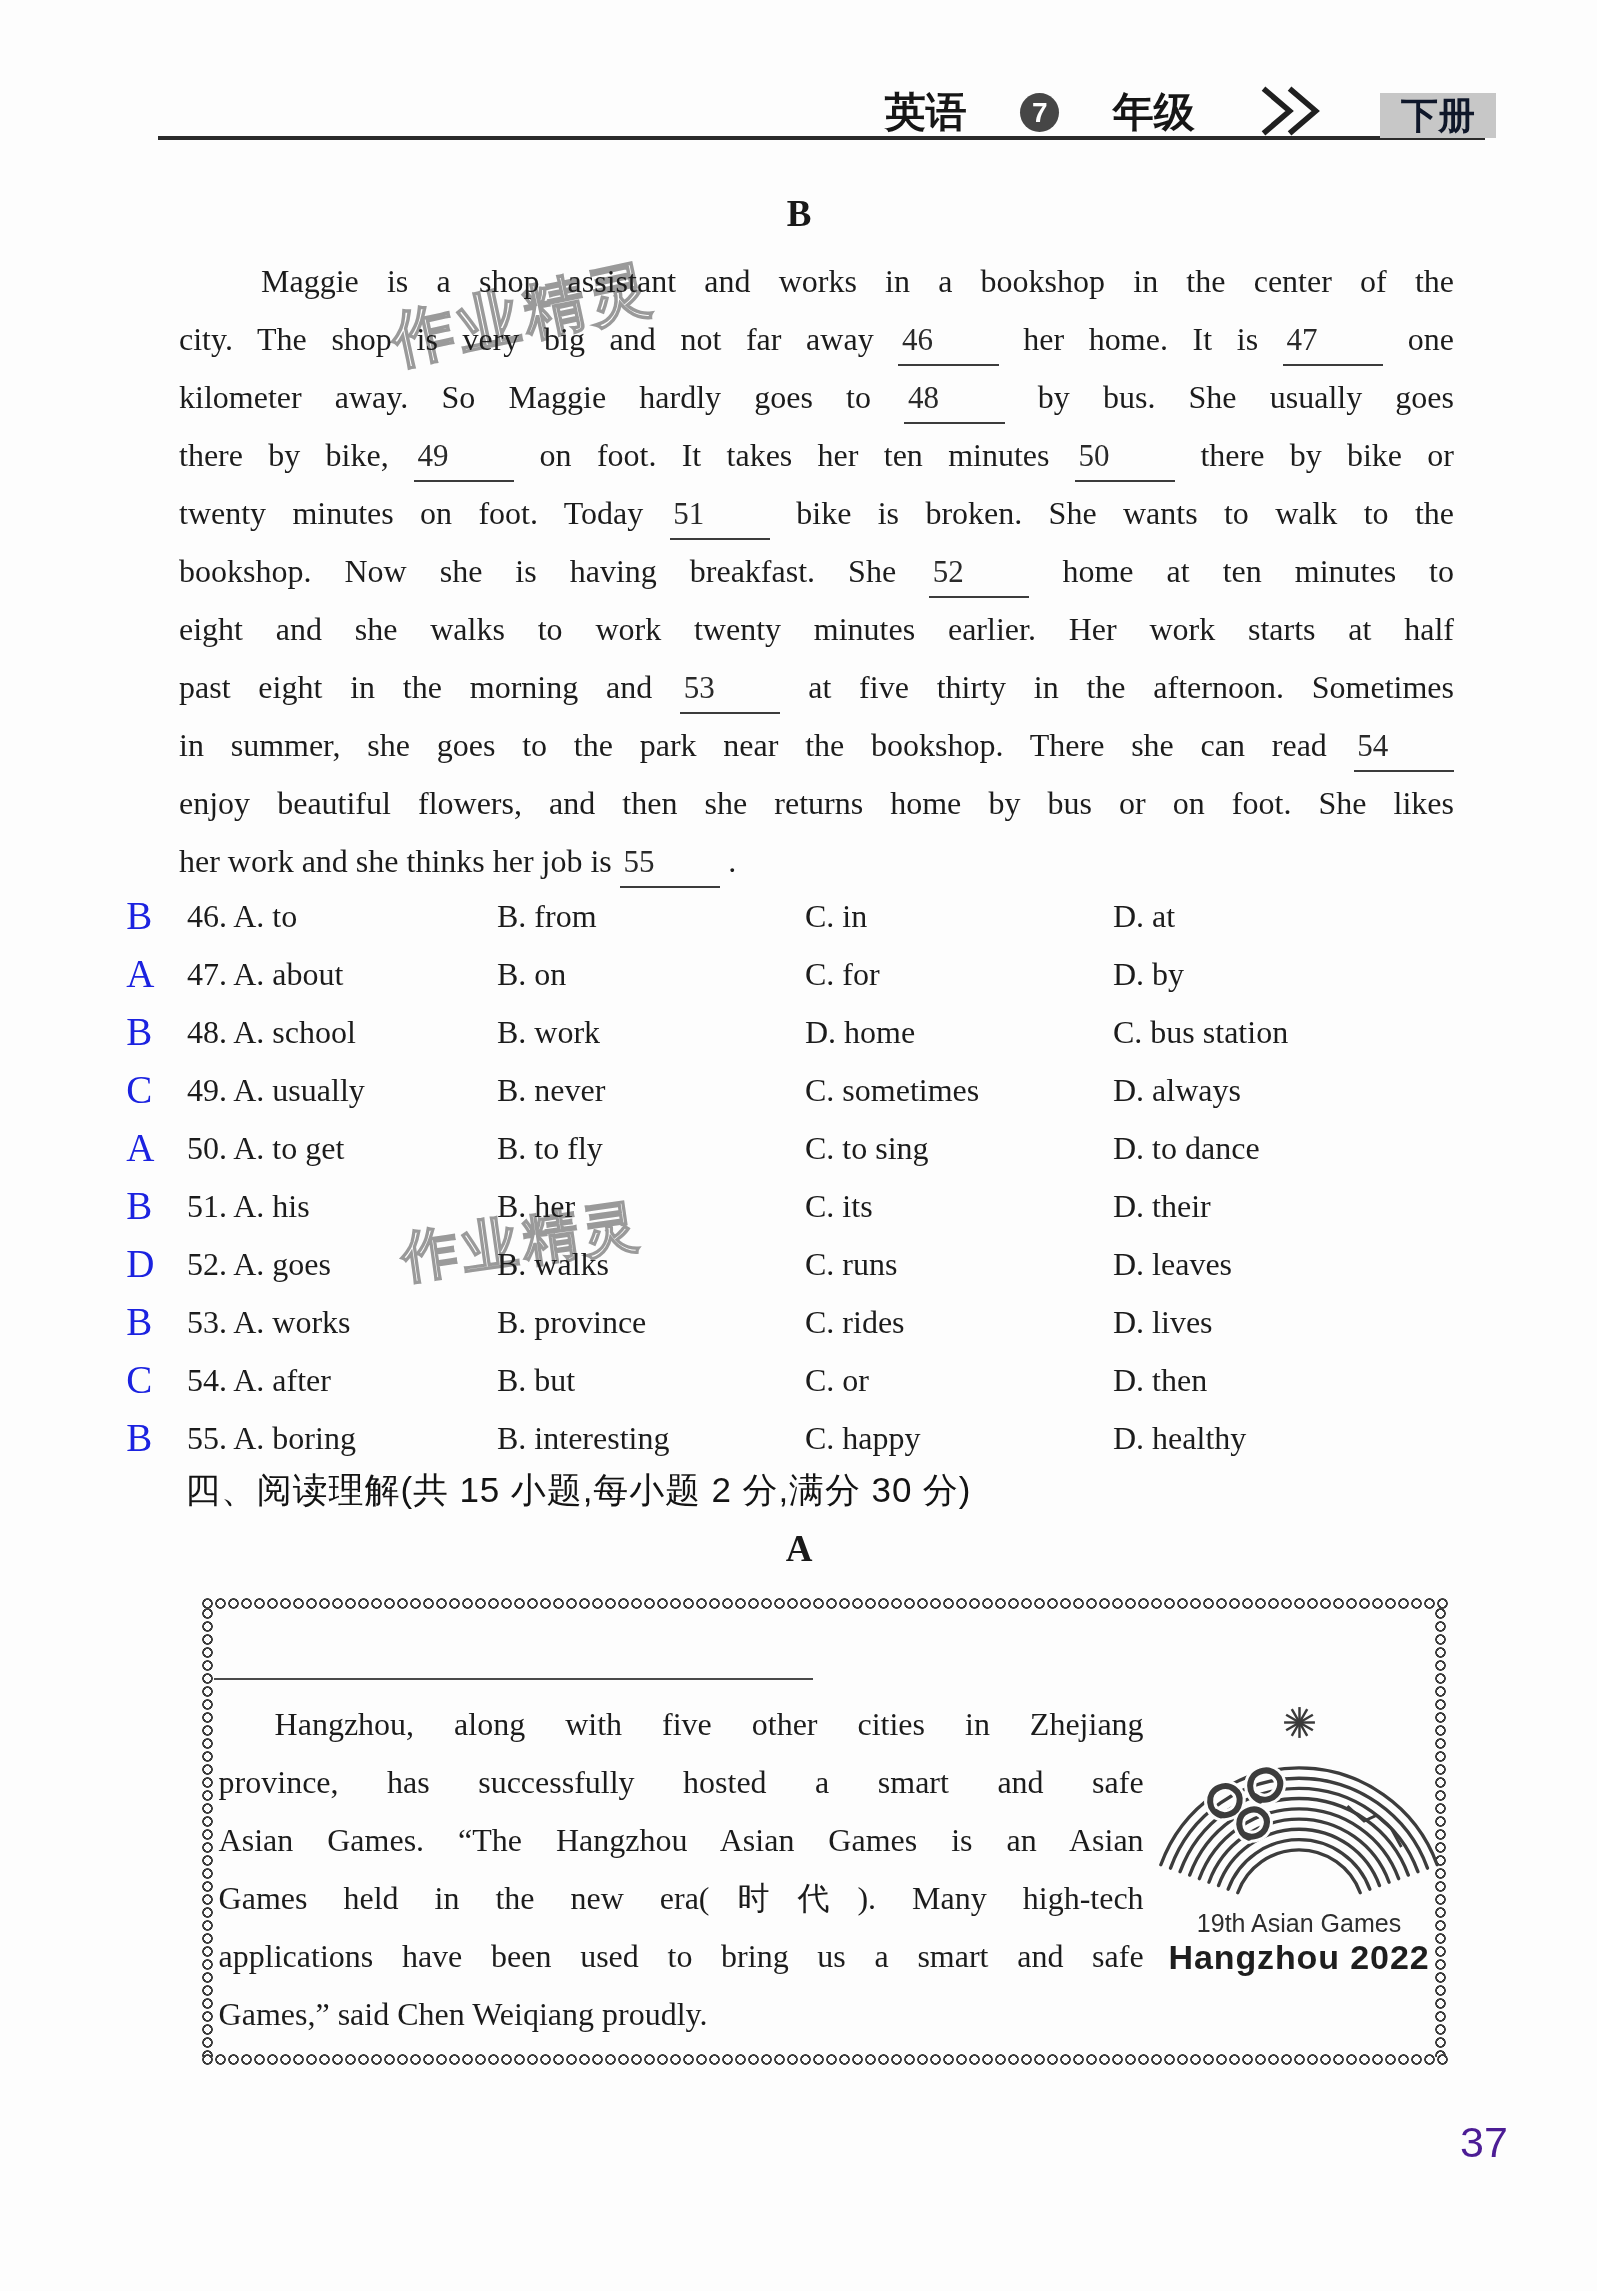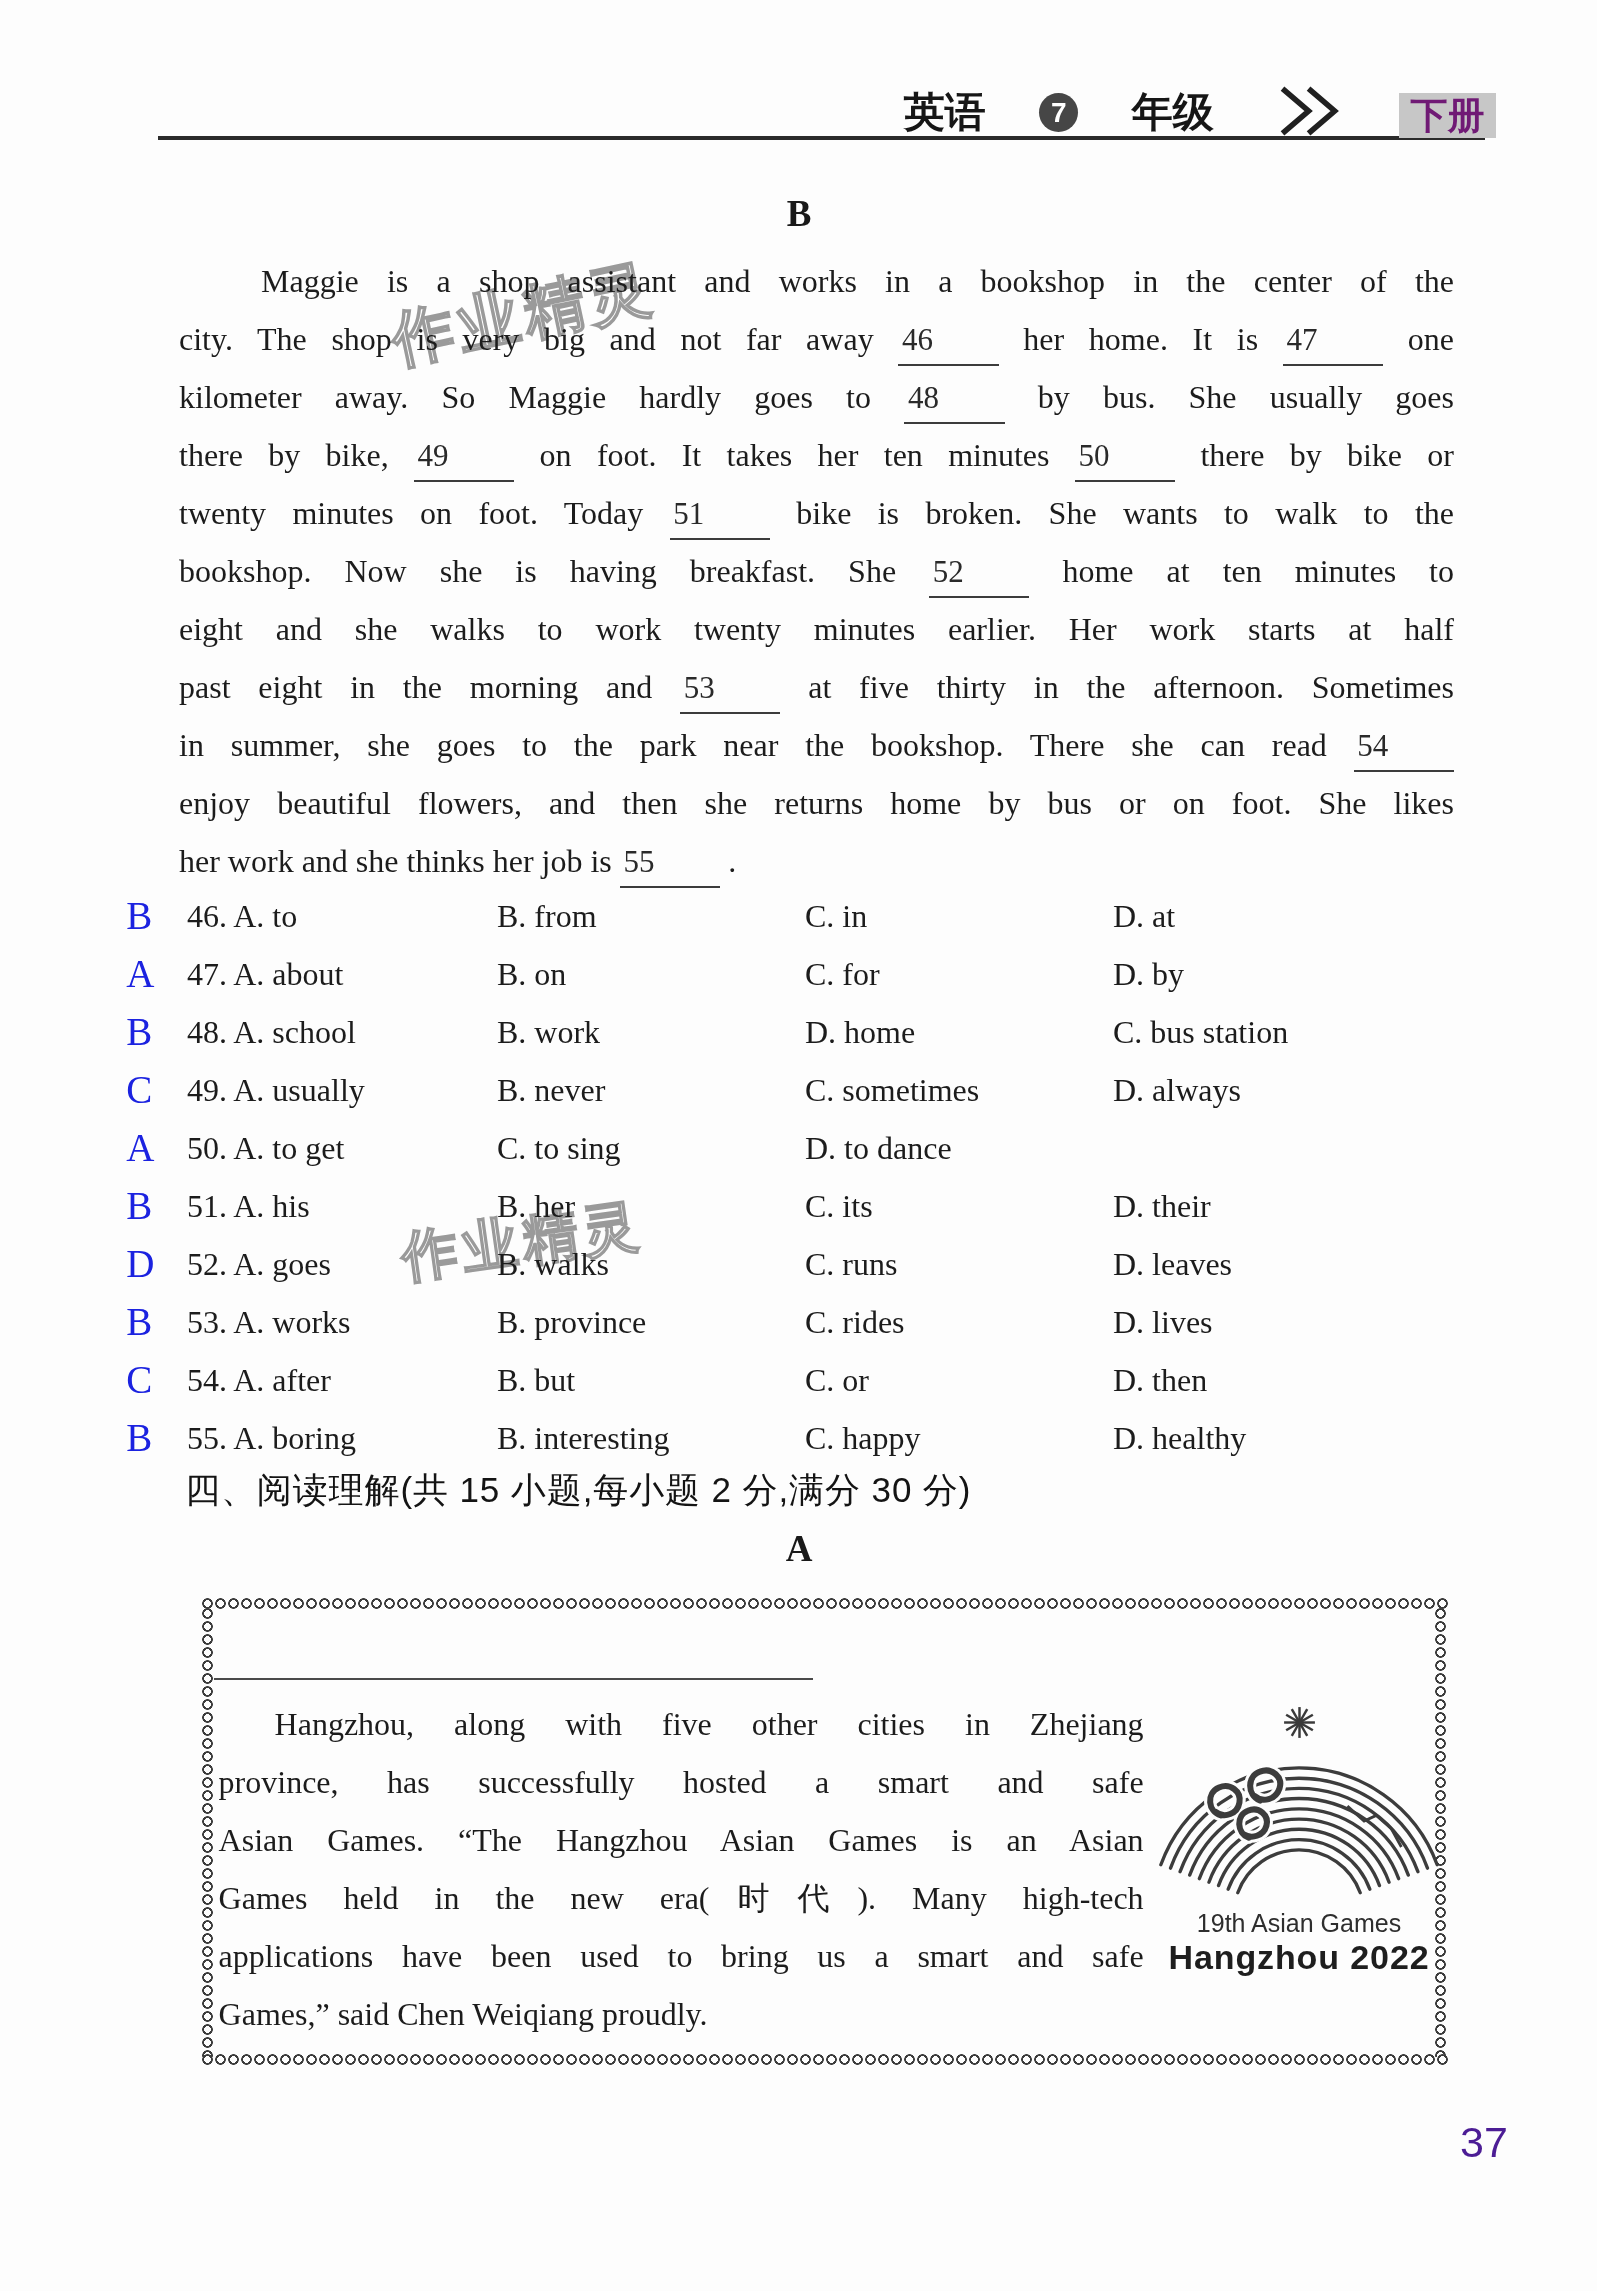--- a/index.html
+++ b/index.html
@@ -8,22 +8,22 @@
 
   
   .hdr-rule{position:absolute;left:158px;top:136px;width:1327px;height:3.7px;background:#2b2b2b;}
   .hdr-items{position:absolute;top:82px;right:102px;height:56px;display:flex;align-items:flex-end;
              font-family:"Liberation Sans", sans-serif;gap:46px;}
   .hdr-subject,.hdr-grade{font-size:41px;font-weight:bold;color:#161616;line-height:48px;margin-bottom:1.9px;}
   .grade-circle{width:39px;height:39px;border-radius:50%;background:#464646;color:#fff;
                 display:flex;align-items:center;justify-content:center;font-size:28px;font-weight:bold;
                 margin:0 7.5px 5.6px 7.5px;}
   .chev{margin:0 9.3px 0 15px;}
-  .vol-box{width:97px;height:45px;background:#c7c7c7;display:flex;align-items:center;justify-content:center;
-           font-size:37px;font-weight:bold;color:#701a75;}
+  .vol-box{width:116px;height:45px;background:#c7c7c7;display:flex;align-items:center;justify-content:center;
+           font-size:37px;font-weight:bold;color:#0f172a;}
 
   
   .wm{position:absolute;font-family:"Liberation Sans", sans-serif;font-weight:bold;
       color:#ffffff;-webkit-text-stroke:1.5px #9a9a9a;letter-spacing:4.7px;pointer-events:none;}
   .wm1{left:390px;top:272px;font-size:62px;transform:rotate(-12deg);}
   .wm2{left:401px;top:1204px;font-size:56px;transform:rotate(-8deg);}
 
   
   .sec-b,.sec-a{position:absolute;left:0;width:100%;text-align:center;font-weight:bold;font-size:37px;color:#191919;}
   .sec-b{top:192px;}
@@ -128,20 +128,21 @@
       <div class="qrow">
         <span class="ans" style="color: rgb(27, 34, 224);">C</span>
         <span class="qa">49. A. usually</span>
         <span class="opt">B. never</span>
         <span class="opt">C. sometimes</span>
         <span class="opt">D. always</span>
       </div>
       <div class="qrow">
         <span class="ans" style="color: rgb(27, 34, 224);">A</span>
         <span class="qa">50. A. to get</span>
+        <span class="opt">B. to fly</span>
         <span class="opt">C. to sing</span>
         <span class="opt">D. to dance</span>
       </div>
       <div class="qrow">
         <span class="ans" style="color: rgb(27, 34, 224);">B</span>
         <span class="qa">51. A. his</span>
         <span class="opt">B. her</span>
         <span class="opt">C. its</span>
         <span class="opt">D. their</span>
       </div>

